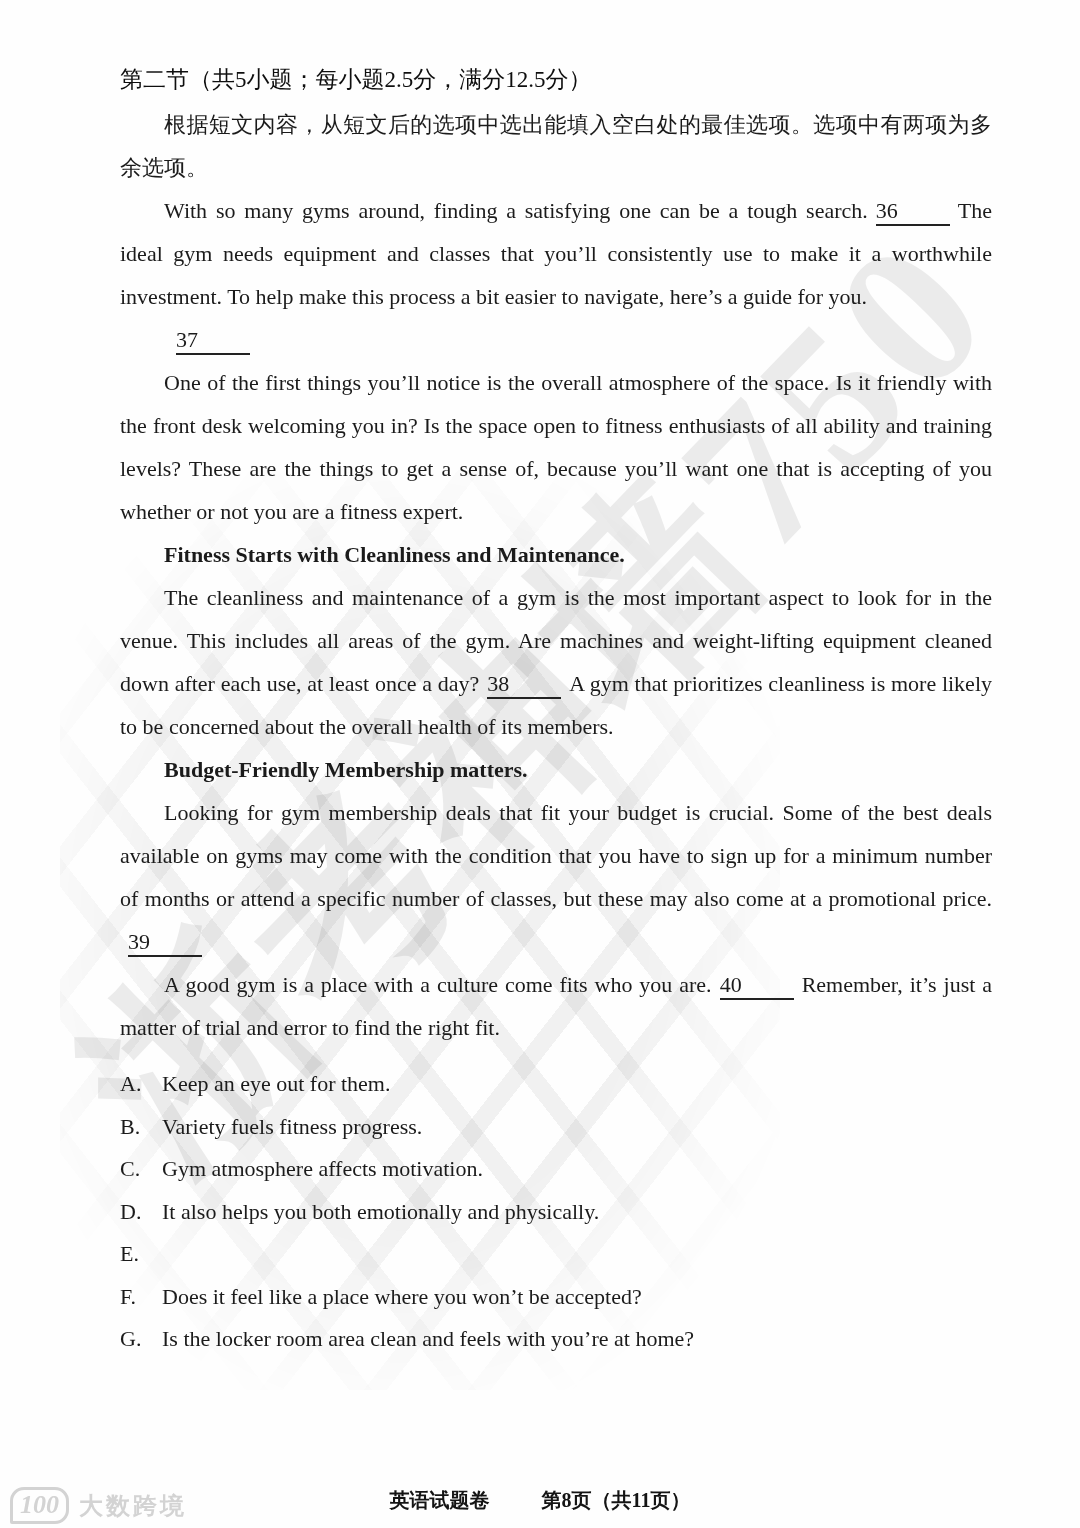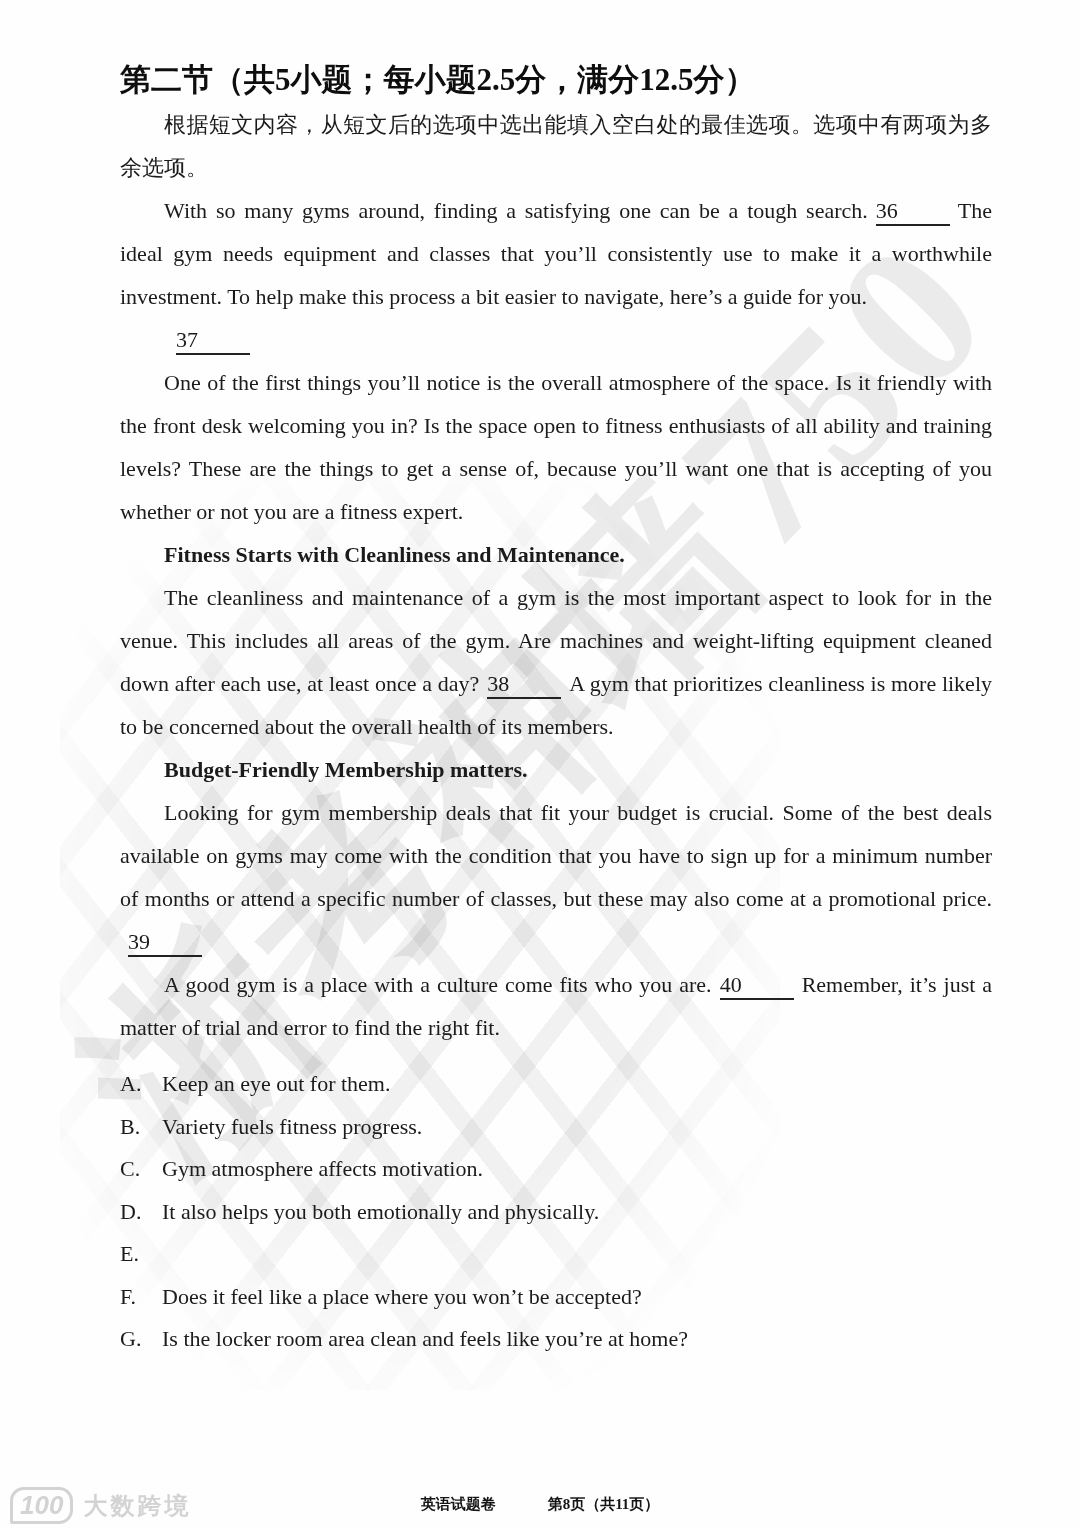--- a/index.html
+++ b/index.html
@@ -37,41 +37,41 @@
     mask-image:radial-gradient(ellipse at 48% 50%, #000 0 45%, transparent 78%);
     pointer-events:none;
     z-index:1;
   }
   .wm-corner{
     position:absolute;
     left:10px;bottom:4px;
     display:flex;align-items:center;gap:10px;
     color:rgba(175,175,175,0.55);
     z-index:3;
-    font-family:Liberation Sans, sans-serif;
+    font-family:Liberation Serif, serif;
   }
   .wm-corner .glasses{
     font-size:26px;font-weight:700;font-style:italic;
     border:3px solid rgba(175,175,175,0.55);
     border-radius:14px 14px 14px 2px;
     padding:1px 7px;
     line-height:1.1;
   }
   .wm-corner .brand{font-size:24px;font-weight:700;letter-spacing:3px;}
   
   .content{
     position:relative;z-index:2;
     padding:58px 88px 0 120px;
     font-size:22px;
     line-height:43px;
     text-align:justify;
   }
   .cn-head{
-    font-weight:700;
-    font-size:31px;
+    font-weight:400;
+    font-size:23px;
     text-align:left;
     margin:0 0 2px 0;
     color:#0e0e0e;
   }
   p{margin:0;}
   .indent{text-indent:44px;}
   .sub-head{
     font-weight:700;
     margin-left:44px;
     text-align:left;
@@ -91,21 +91,21 @@
     display:flex;
     line-height:42.5px;
     text-align:left;
   }
   .option .label{width:42px;flex:0 0 42px;}
   
   .footer{
     position:absolute;
     left:0;right:0;bottom:14px;
     display:flex;justify-content:center;gap:52px;
-    font-size:15px;font-weight:700;
+    font-size:20px;font-weight:700;
     z-index:2;
     color:#141414;
   }
 </style>
 </head>
 <body>
 
 <div class="page">
 
   <div class="wm-diagonal">浙考神墙750</div>
@@ -152,21 +152,21 @@
         </div>
       <div class="option">
           <span class="label">E.</span>
         </div>
       <div class="option">
           <span class="label">F.</span>
           <span>Does it feel like a place where you won’t be accepted?</span>
         </div>
       <div class="option">
           <span class="label">G.</span>
-          <span>Is the locker room area clean and feels like you’re at home?</span>
+          <span>Is the locker room area clean and feels with you’re at home?</span>
         </div>
     </div>
 
   </div>
 
   <div class="wm-corner">
     <span class="glasses">100</span>
     <span class="brand">大数跨境</span>
   </div>
 

